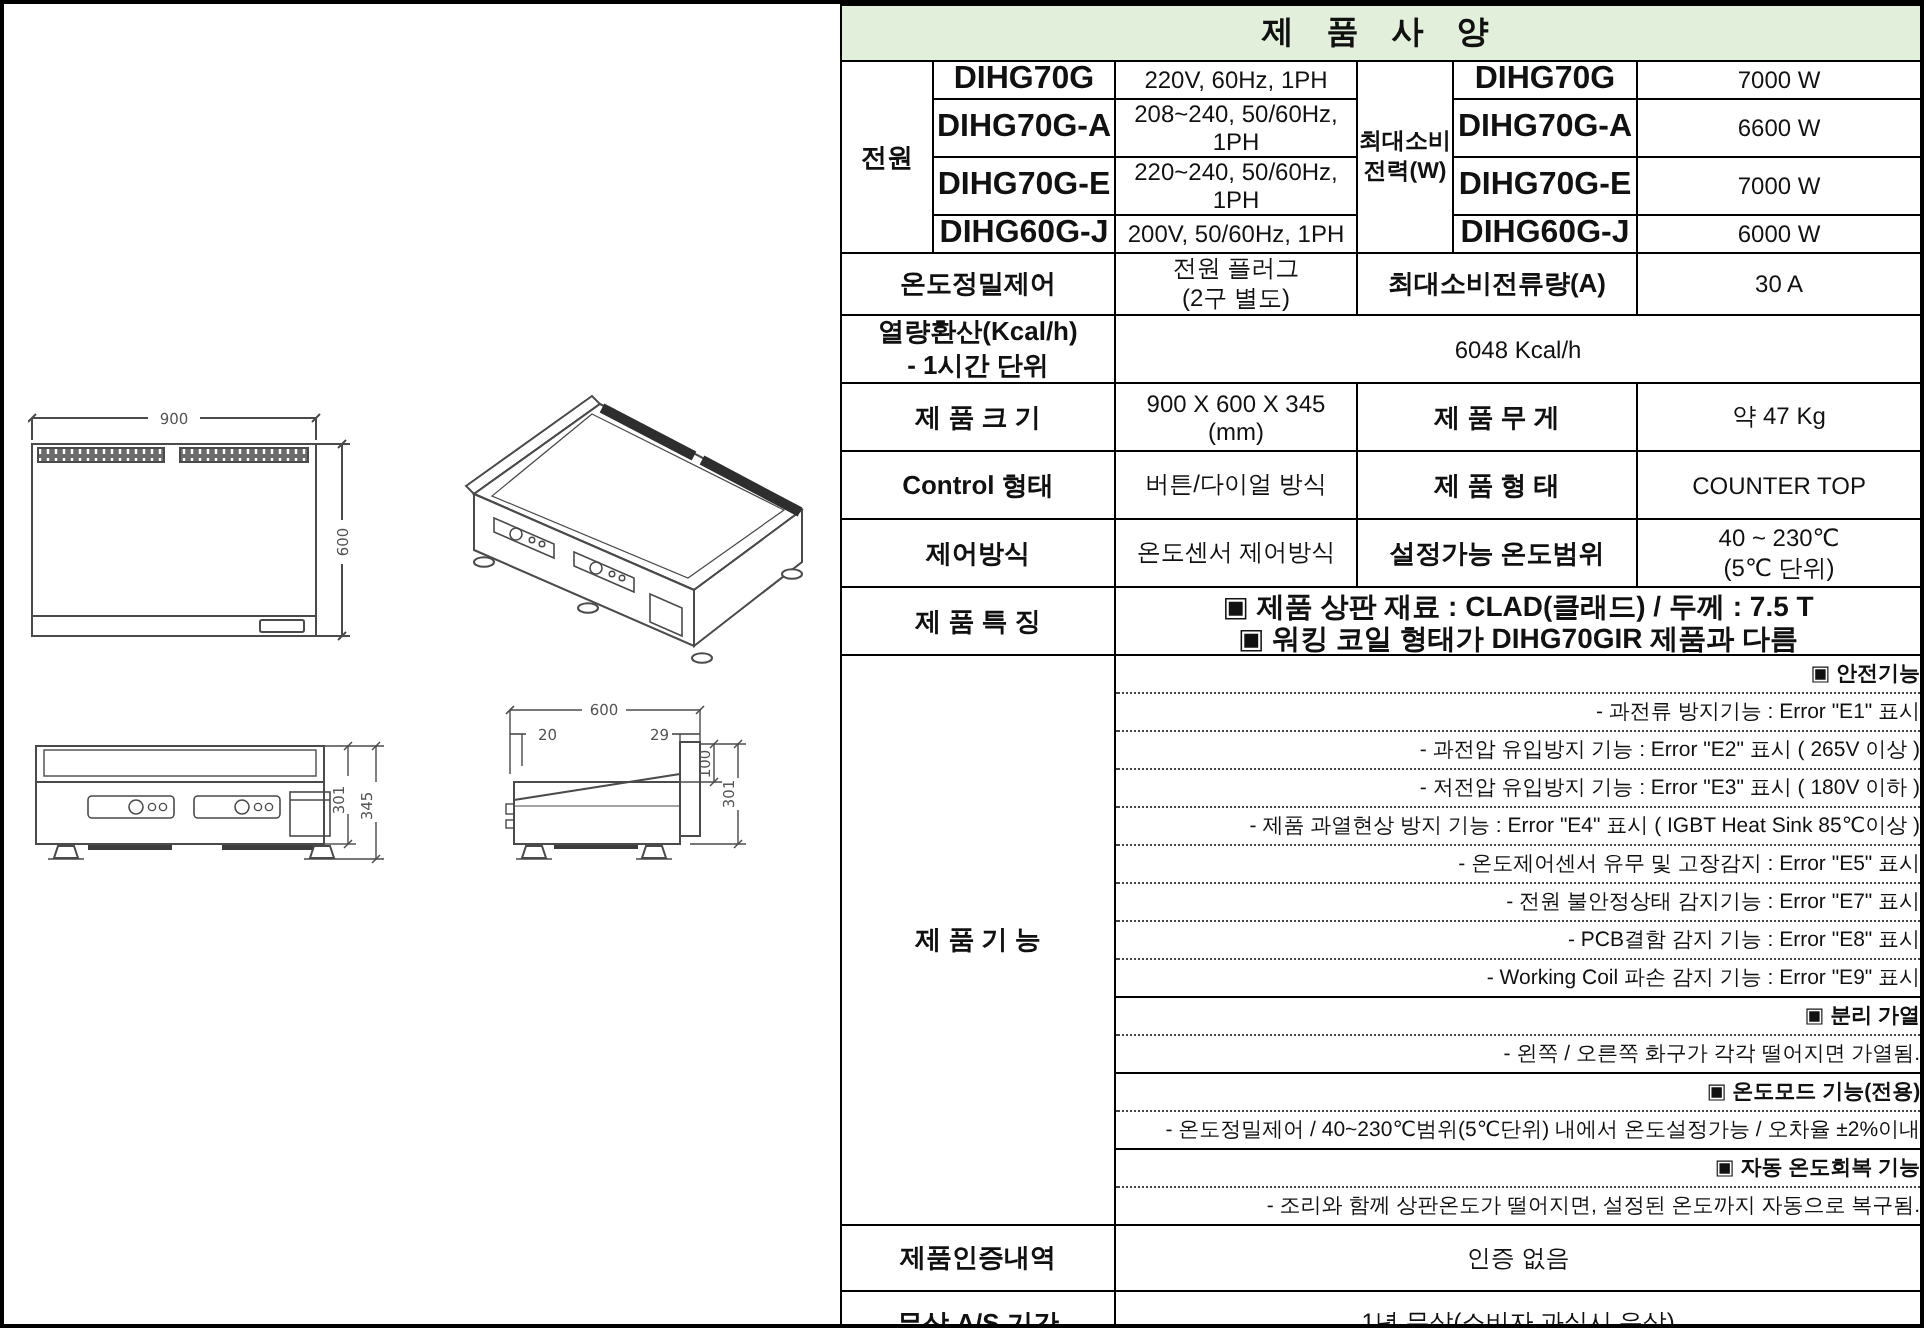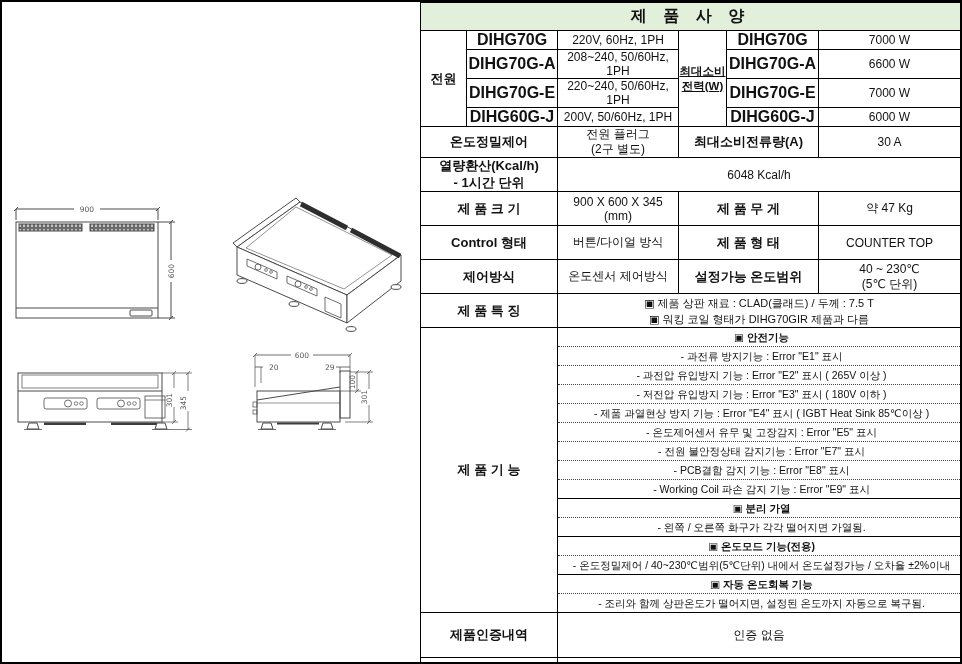--- a/index.html
+++ b/index.html
@@ -12,33 +12,33 @@
   table.spec{
     position:absolute;left:418px;top:0;width:540px;
     border-collapse:collapse;table-layout:fixed;
   }
   table.spec td{
     border:1.5px solid #000;text-align:center;vertical-align:middle;
     padding:0;overflow:hidden;background:#fff;margin-top:44px;
   }
   tr.hdr td{background:var(--header-bg,#e2efda);font-size:16px;font-weight:bold;letter-spacing:6px;height:27px;}
   td.lbl{background:var(--label-bg,#fff2cc);font-weight:bold;font-size:13px;}
-  td.lbl2{background:var(--label-bg,#fff2cc);font-weight:bold;font-size:11.5px;text-decoration:underline;}
+  td.lbl2{background:var(--label-bg,#fff2cc);font-weight:bold;font-size:11.5px;}
   td.model{background:var(--label-bg,#fff2cc);font-weight:bold;font-size:16px;}
   td.val{font-size:12px;}
   tr.pr{height:18px;}
   tr.conn{height:31px;} tr.heat{height:34px;padding-left:48px;} tr.r34{height:34px;}
-  tr.cert{height:45px;} tr.war{height:32px;}
+  tr.cert{height:33px;} tr.war{height:32px;}
   td.db{border-bottom:1px dotted #000;}
   td.dt{border-top:1px dotted #000;}
   .ln{display:block;line-height:1.25;}
   td.featcell{text-align:left;vertical-align:middle;padding:2px 0 2px 5px;}
-  .featline{font-size:11px;font-weight:normal;line-height:16px;white-space:nowrap;overflow:hidden;}
+  .featline{font-size:14px;font-weight:bold;line-height:16px;white-space:nowrap;overflow:hidden;}
   td.funccell{vertical-align:top;padding:0;}
-  .fr{height:18px;line-height:18px;text-align:center;padding-left:5px;font-size:10.5px;white-space:nowrap;overflow:hidden;}
+  .fr{height:18px;line-height:18px;text-align:right;padding-left:5px;font-size:10.5px;white-space:nowrap;overflow:hidden;}
   .fhead{font-weight:bold;}
   .fitem{border-top:1px dotted #444;}
   .sep{border-top:1.5px solid #000;}
   
   .drawing{position:absolute;}
   svg text{font-family:"DejaVu Sans","Liberation Sans",sans-serif;font-size:7.5px;fill:#555;}
 </style>
 </head>
 <body>
 

